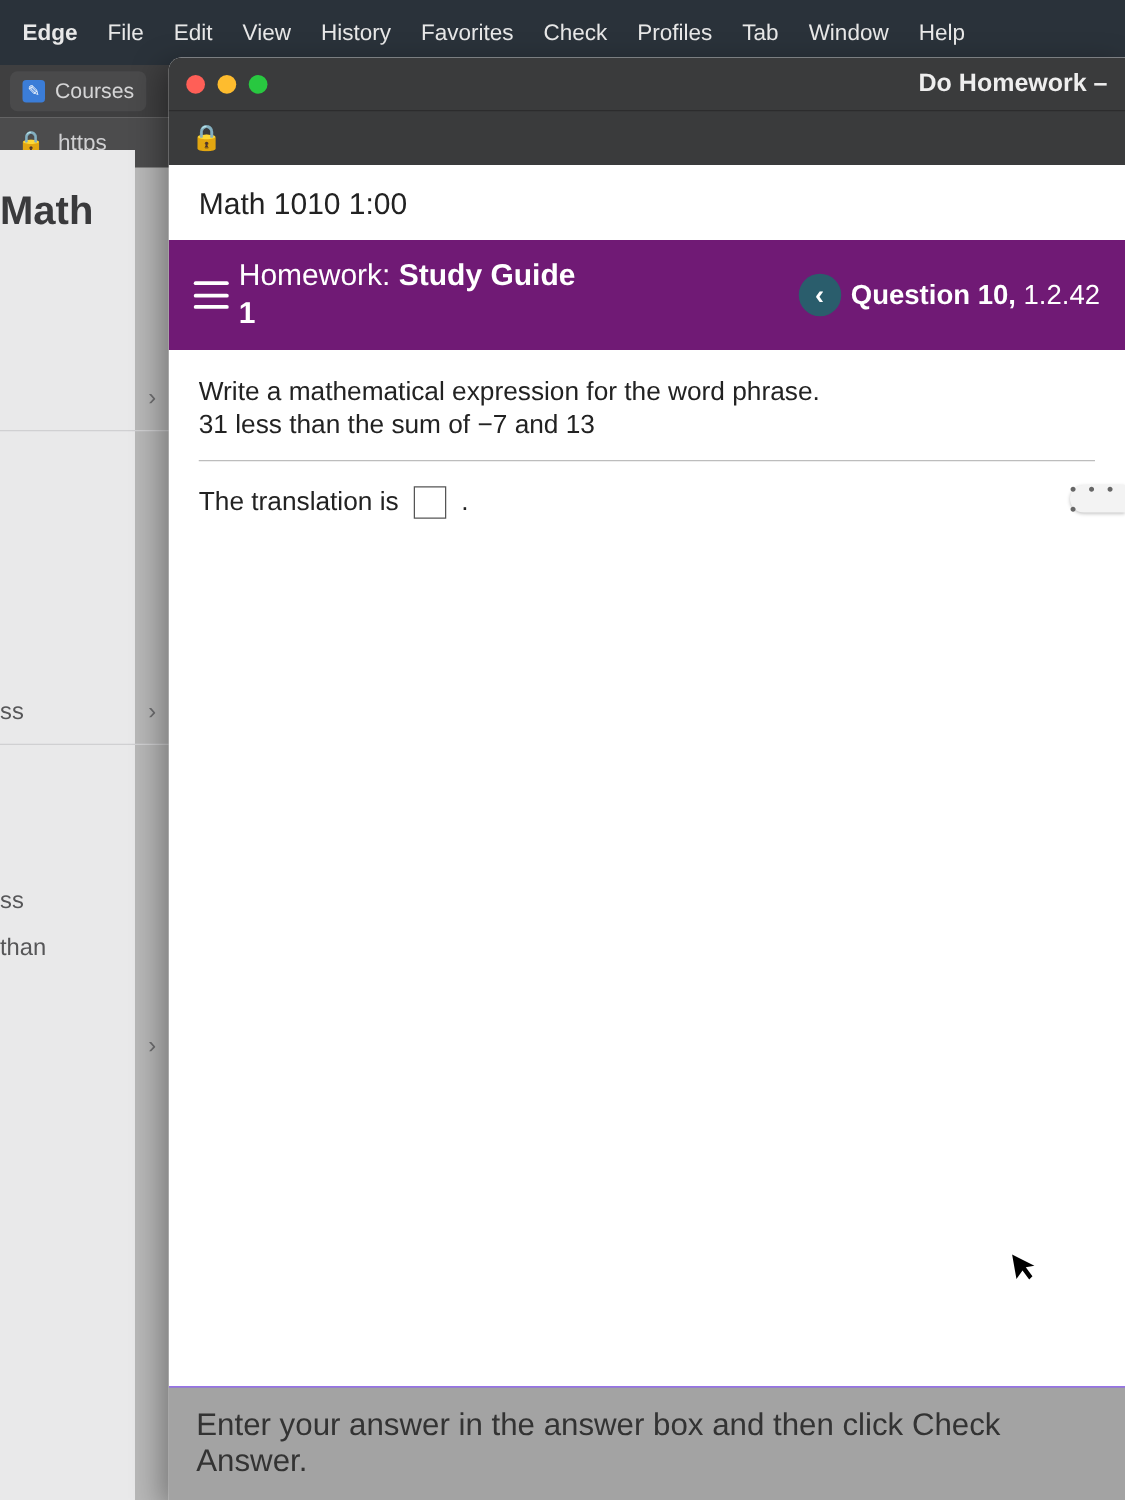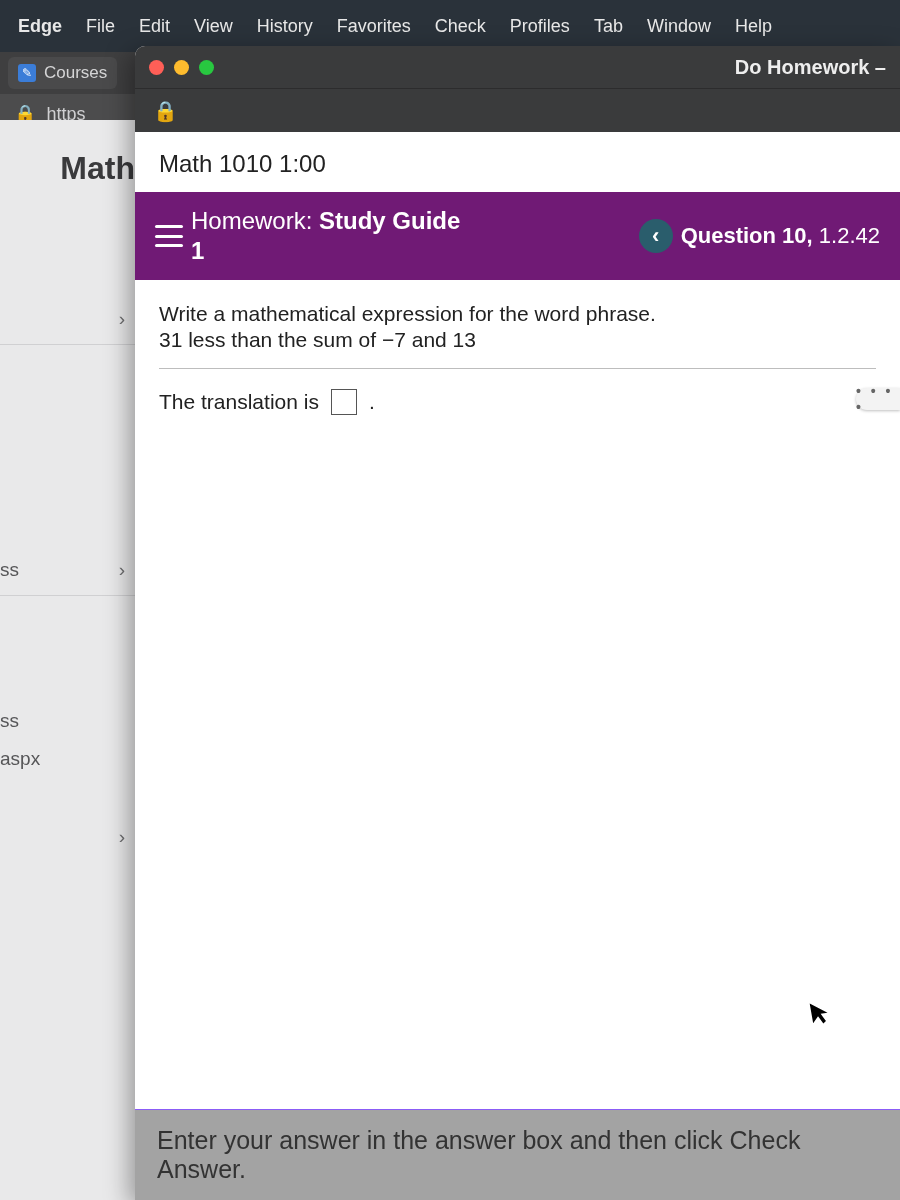--- a/index.html
+++ b/index.html
@@ -60,27 +60,26 @@
     display:flex; align-items:center;
     padding: 0 14px;
     color:#d0d0d2; font-size:18px;
     gap:10px;
   }
   .bg-addr .lock { color:#cfcfd0; }
   .bg-page {
     position: absolute;
     top: 120px;
     left: 0;
-    width: 135px;
+    width: 108px;
     bottom: 0;
     background: #e9e9ea;
     color:#3a3a3c;
     font-size:32px;
     padding: 30px 0 0 0;
-    text-align: right;
   }
   .bg-page .title { font-weight: 600; padding-left:0; }
   .bg-sidebar {
     position:absolute;
     top:300px; left:0; width:135px;
     color:#565658; font-size:19px;
   }
   .bg-sidebar .row{
     display:flex; justify-content:space-between; align-items:center;
     padding:8px 10px 8px 0;
@@ -252,21 +251,21 @@
   <div class="row">
     <span>ss</span>
     <span class="chev">›</span>
   </div>
   <div class="sep"></div>
   <div style="height:100px"></div>
   <div class="row">
     <span>ss</span>
   </div>
   <div class="row">
-    <span>aspx</span>
+    <span>than</span>
   </div>
   <div style="height:40px"></div>
   <div class="row">
     <span></span>
     <span class="chev">›</span>
   </div>
 </div>
 
 <div class="popup">
   <div class="popup-titlebar">

